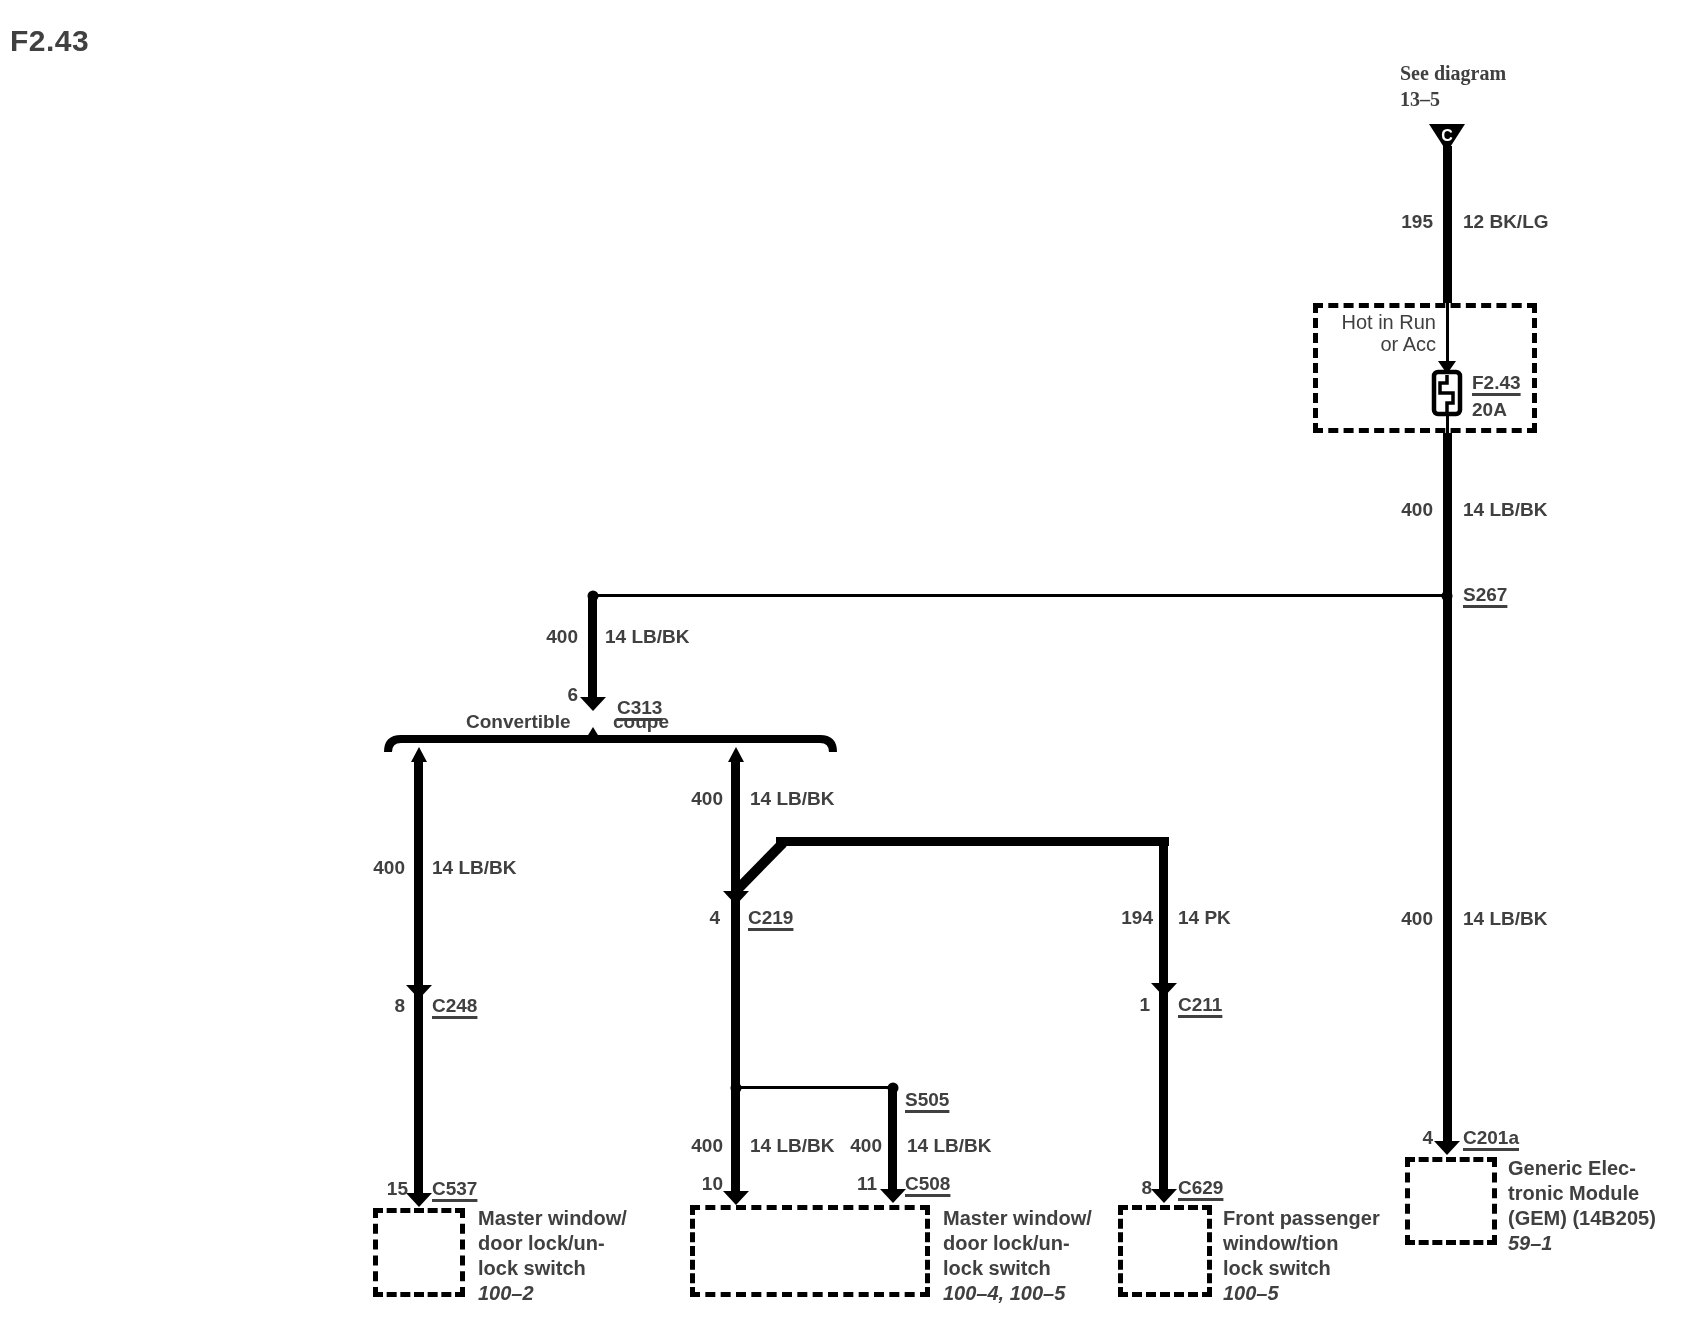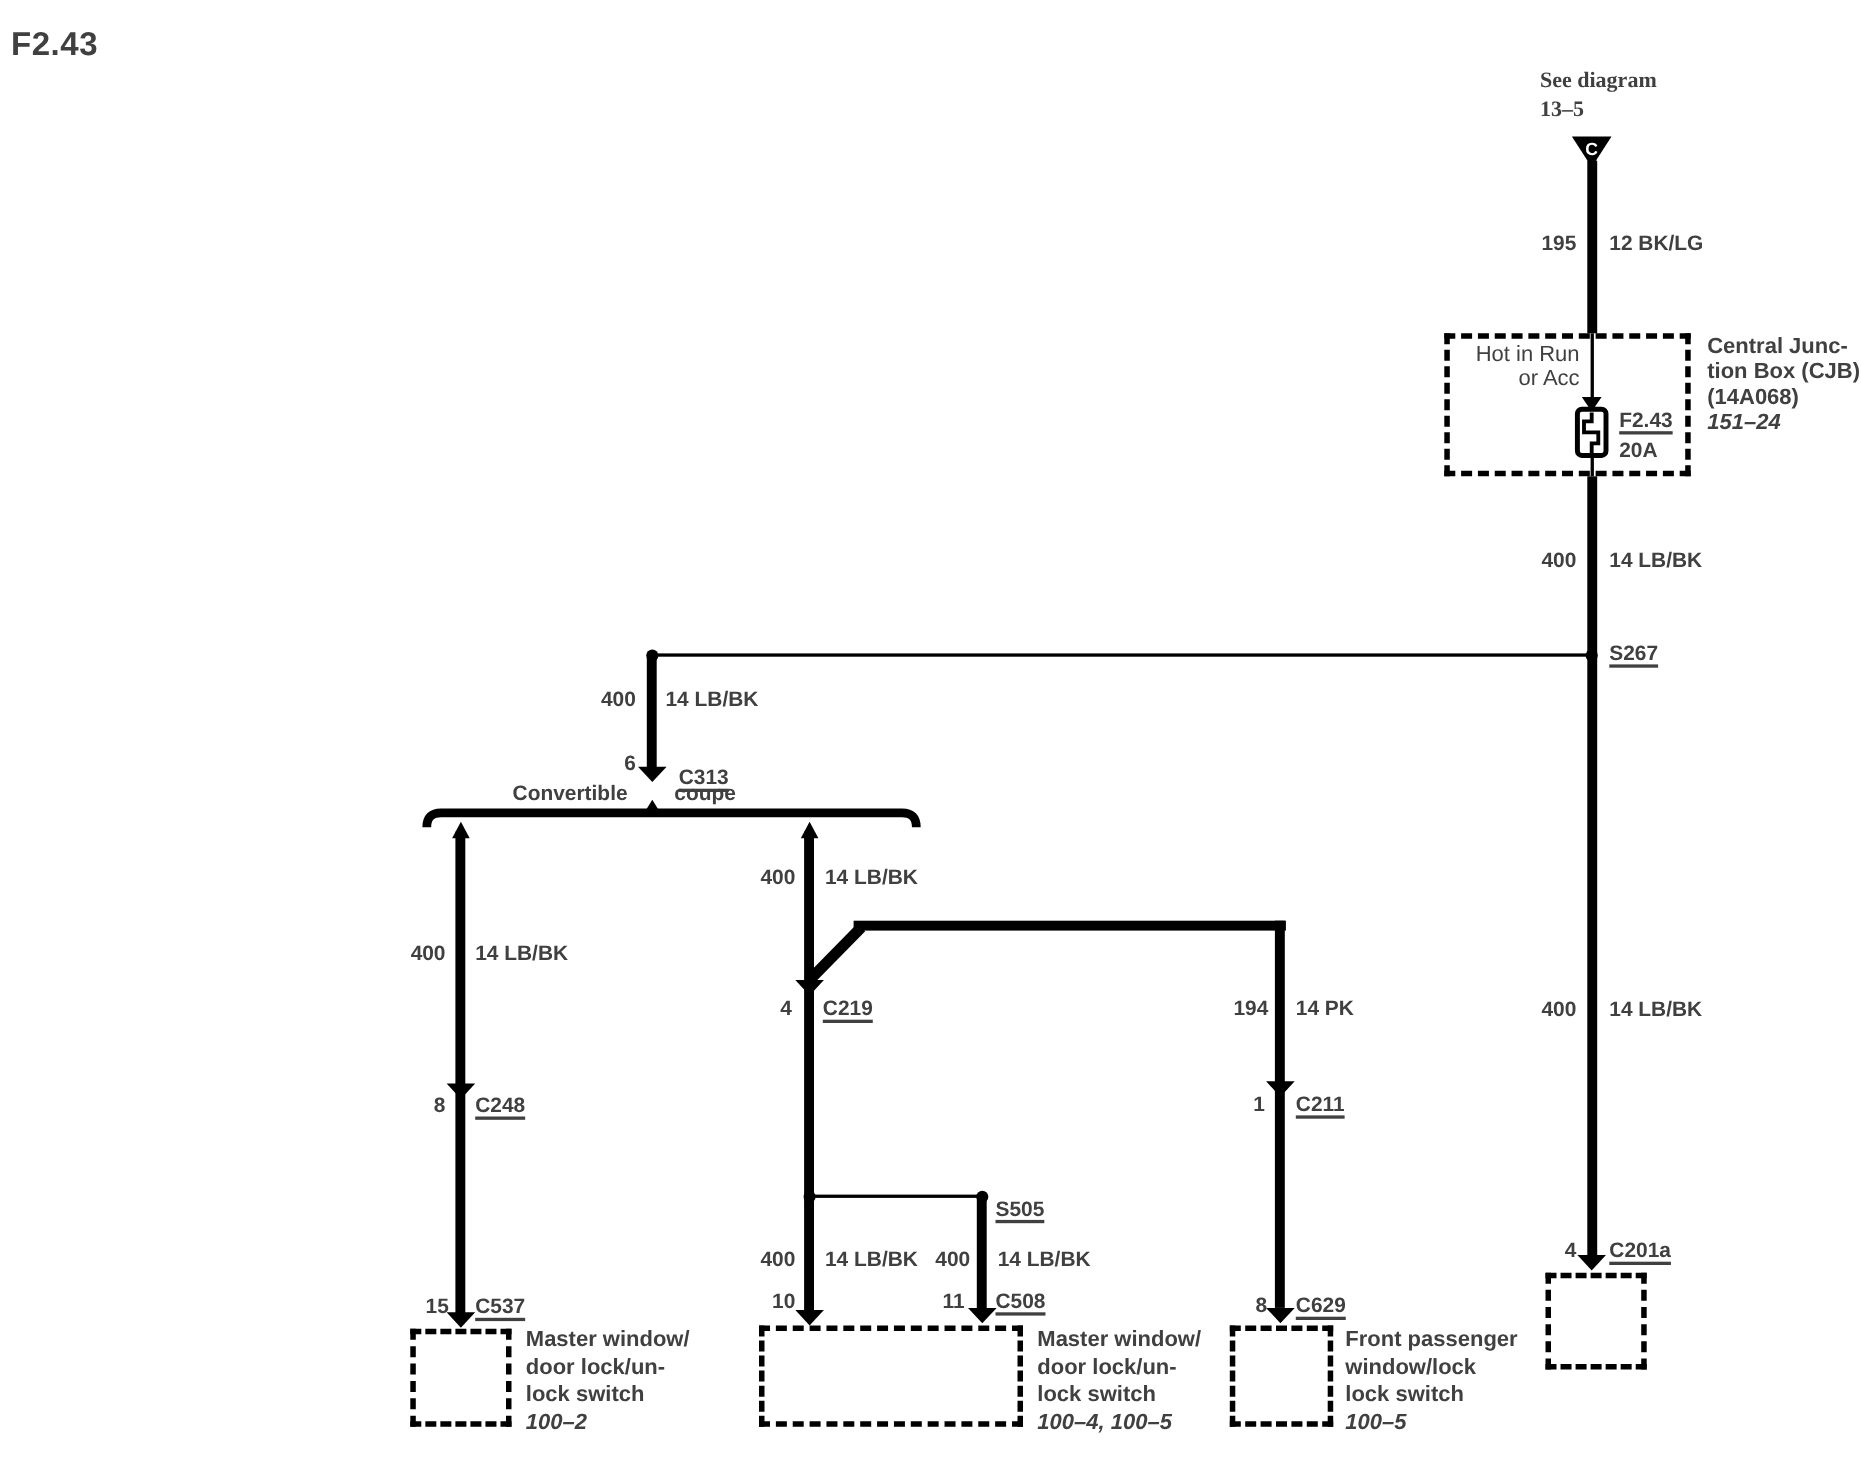--- a/index.html
+++ b/index.html
@@ -115,26 +115,20 @@
     <polygon points="1434,1141 1460,1141 1447,1155" fill="#000"></polygon>
   </svg>
 
   <div class="dashedbox" style="left:1313px; top:303px; width:224px; height:130px;"></div>
   <div class="hotblk" style="right:256px; top:311px;">
     <div>Hot in Run</div>
     <div>or Acc</div>
   </div>
   <div class="lbl conn" style="left:1472px; top:371px;">F2.43</div>
   <div class="lbl" style="left:1472px; top:398px;">20A</div>
-  <div class="blk cjbblk" style="left:1552px; top:304px;">
-    <div>Central Junc-</div>
-    <div>tion Box (CJB)</div>
-    <div>(14A068)</div>
-    <div class="it">151–24</div>
-  </div>
 
   <div class="lbl" style="right:259px; top:210px;">195</div>
   <div class="lbl" style="left:1463px; top:210px;">12 BK/LG</div>
 
   <div class="lbl" style="right:259px; top:498px;">400</div>
   <div class="lbl" style="left:1463px; top:498px;">14 LB/BK</div>
 
   <div class="lbl conn" style="left:1463px; top:583px;">S267</div>
 
   <div class="lbl" style="right:1114px; top:625px;">400</div>
@@ -191,20 +185,26 @@
   <div class="blk" style="left:943px; top:1206px;">
     <div>Master window/</div>
     <div>door lock/un-</div>
     <div>lock switch</div>
     <div class="it">100–4, 100–5</div>
   </div>
 
   <div class="dashedbox" style="left:1118px; top:1205px; width:94px; height:92px;"></div>
   <div class="blk" style="left:1223px; top:1206px;">
     <div>Front passenger</div>
-    <div>window/lock</div>
+    <div>window/tion</div>
     <div>lock switch</div>
     <div class="it">100–5</div>
   </div>
 
   <div class="dashedbox" style="left:1405px; top:1157px; width:92px; height:88px;"></div>
+  <div class="blk" style="left:1508px; top:1156px;">
+    <div>Generic Elec-</div>
+    <div>tronic Module</div>
+    <div>(GEM) (14B205)</div>
+    <div class="it">59–1</div>
+  </div>
 
 </div>
 
 </body></html>

